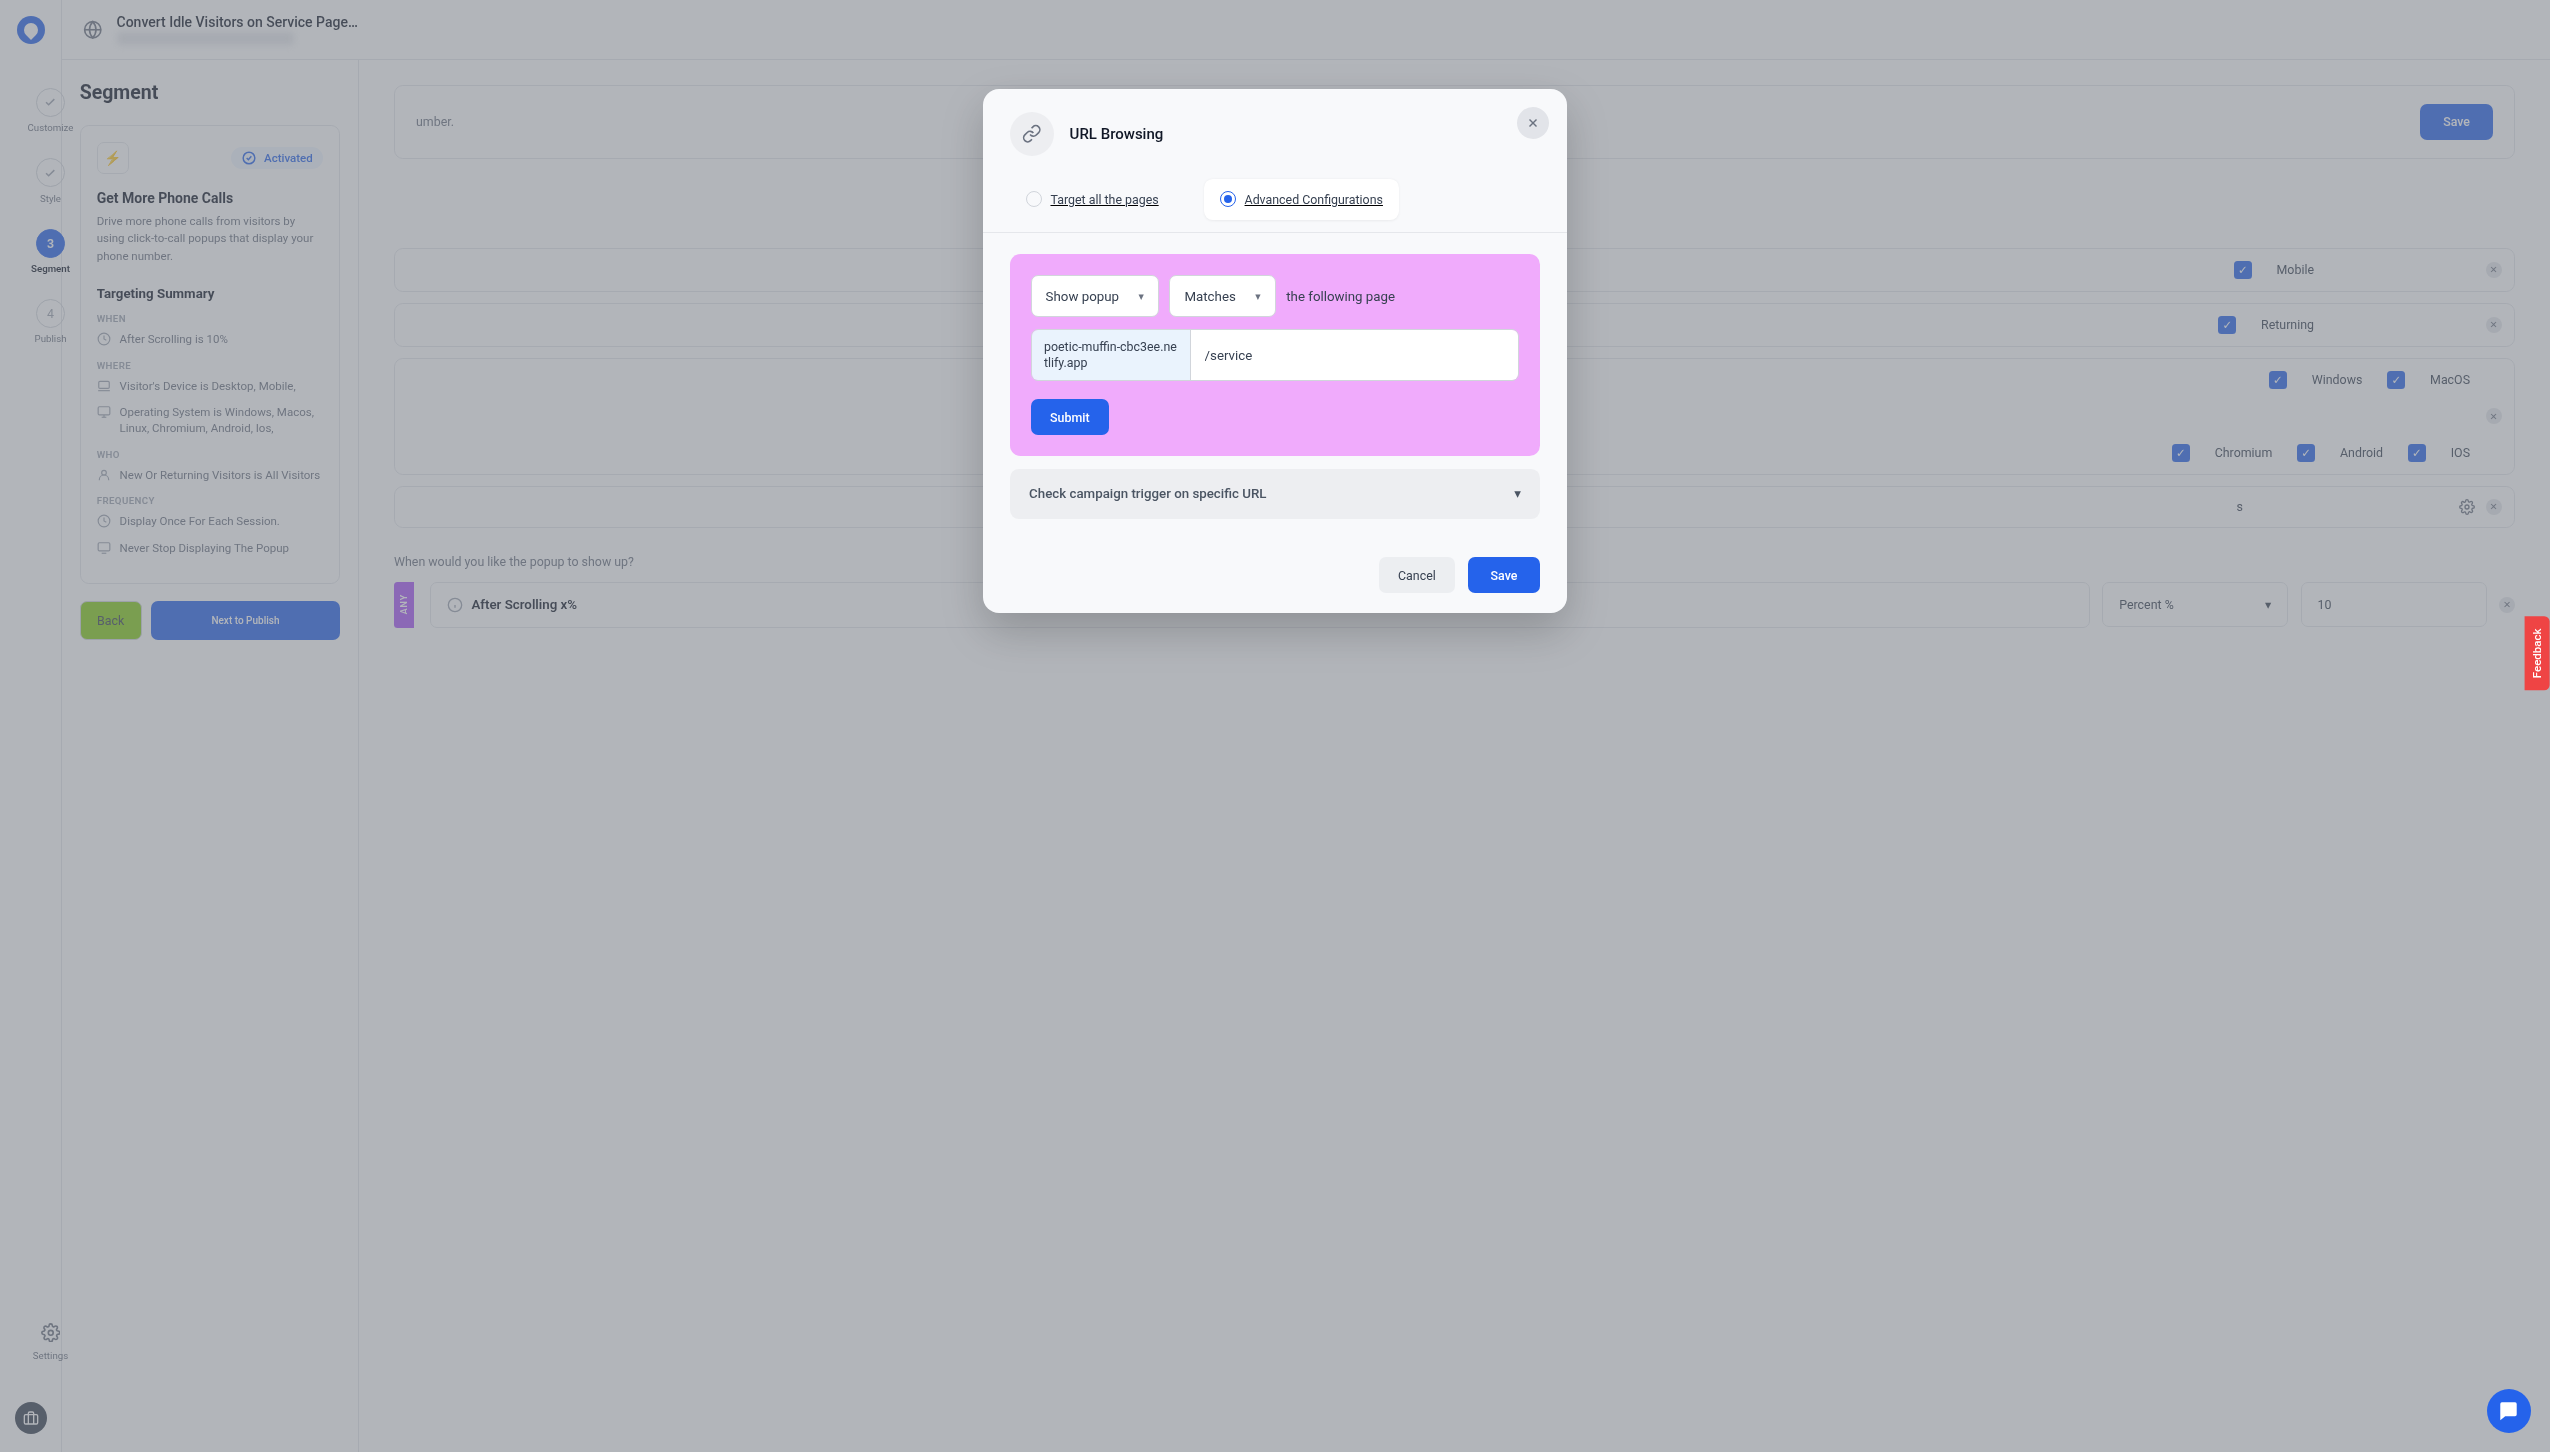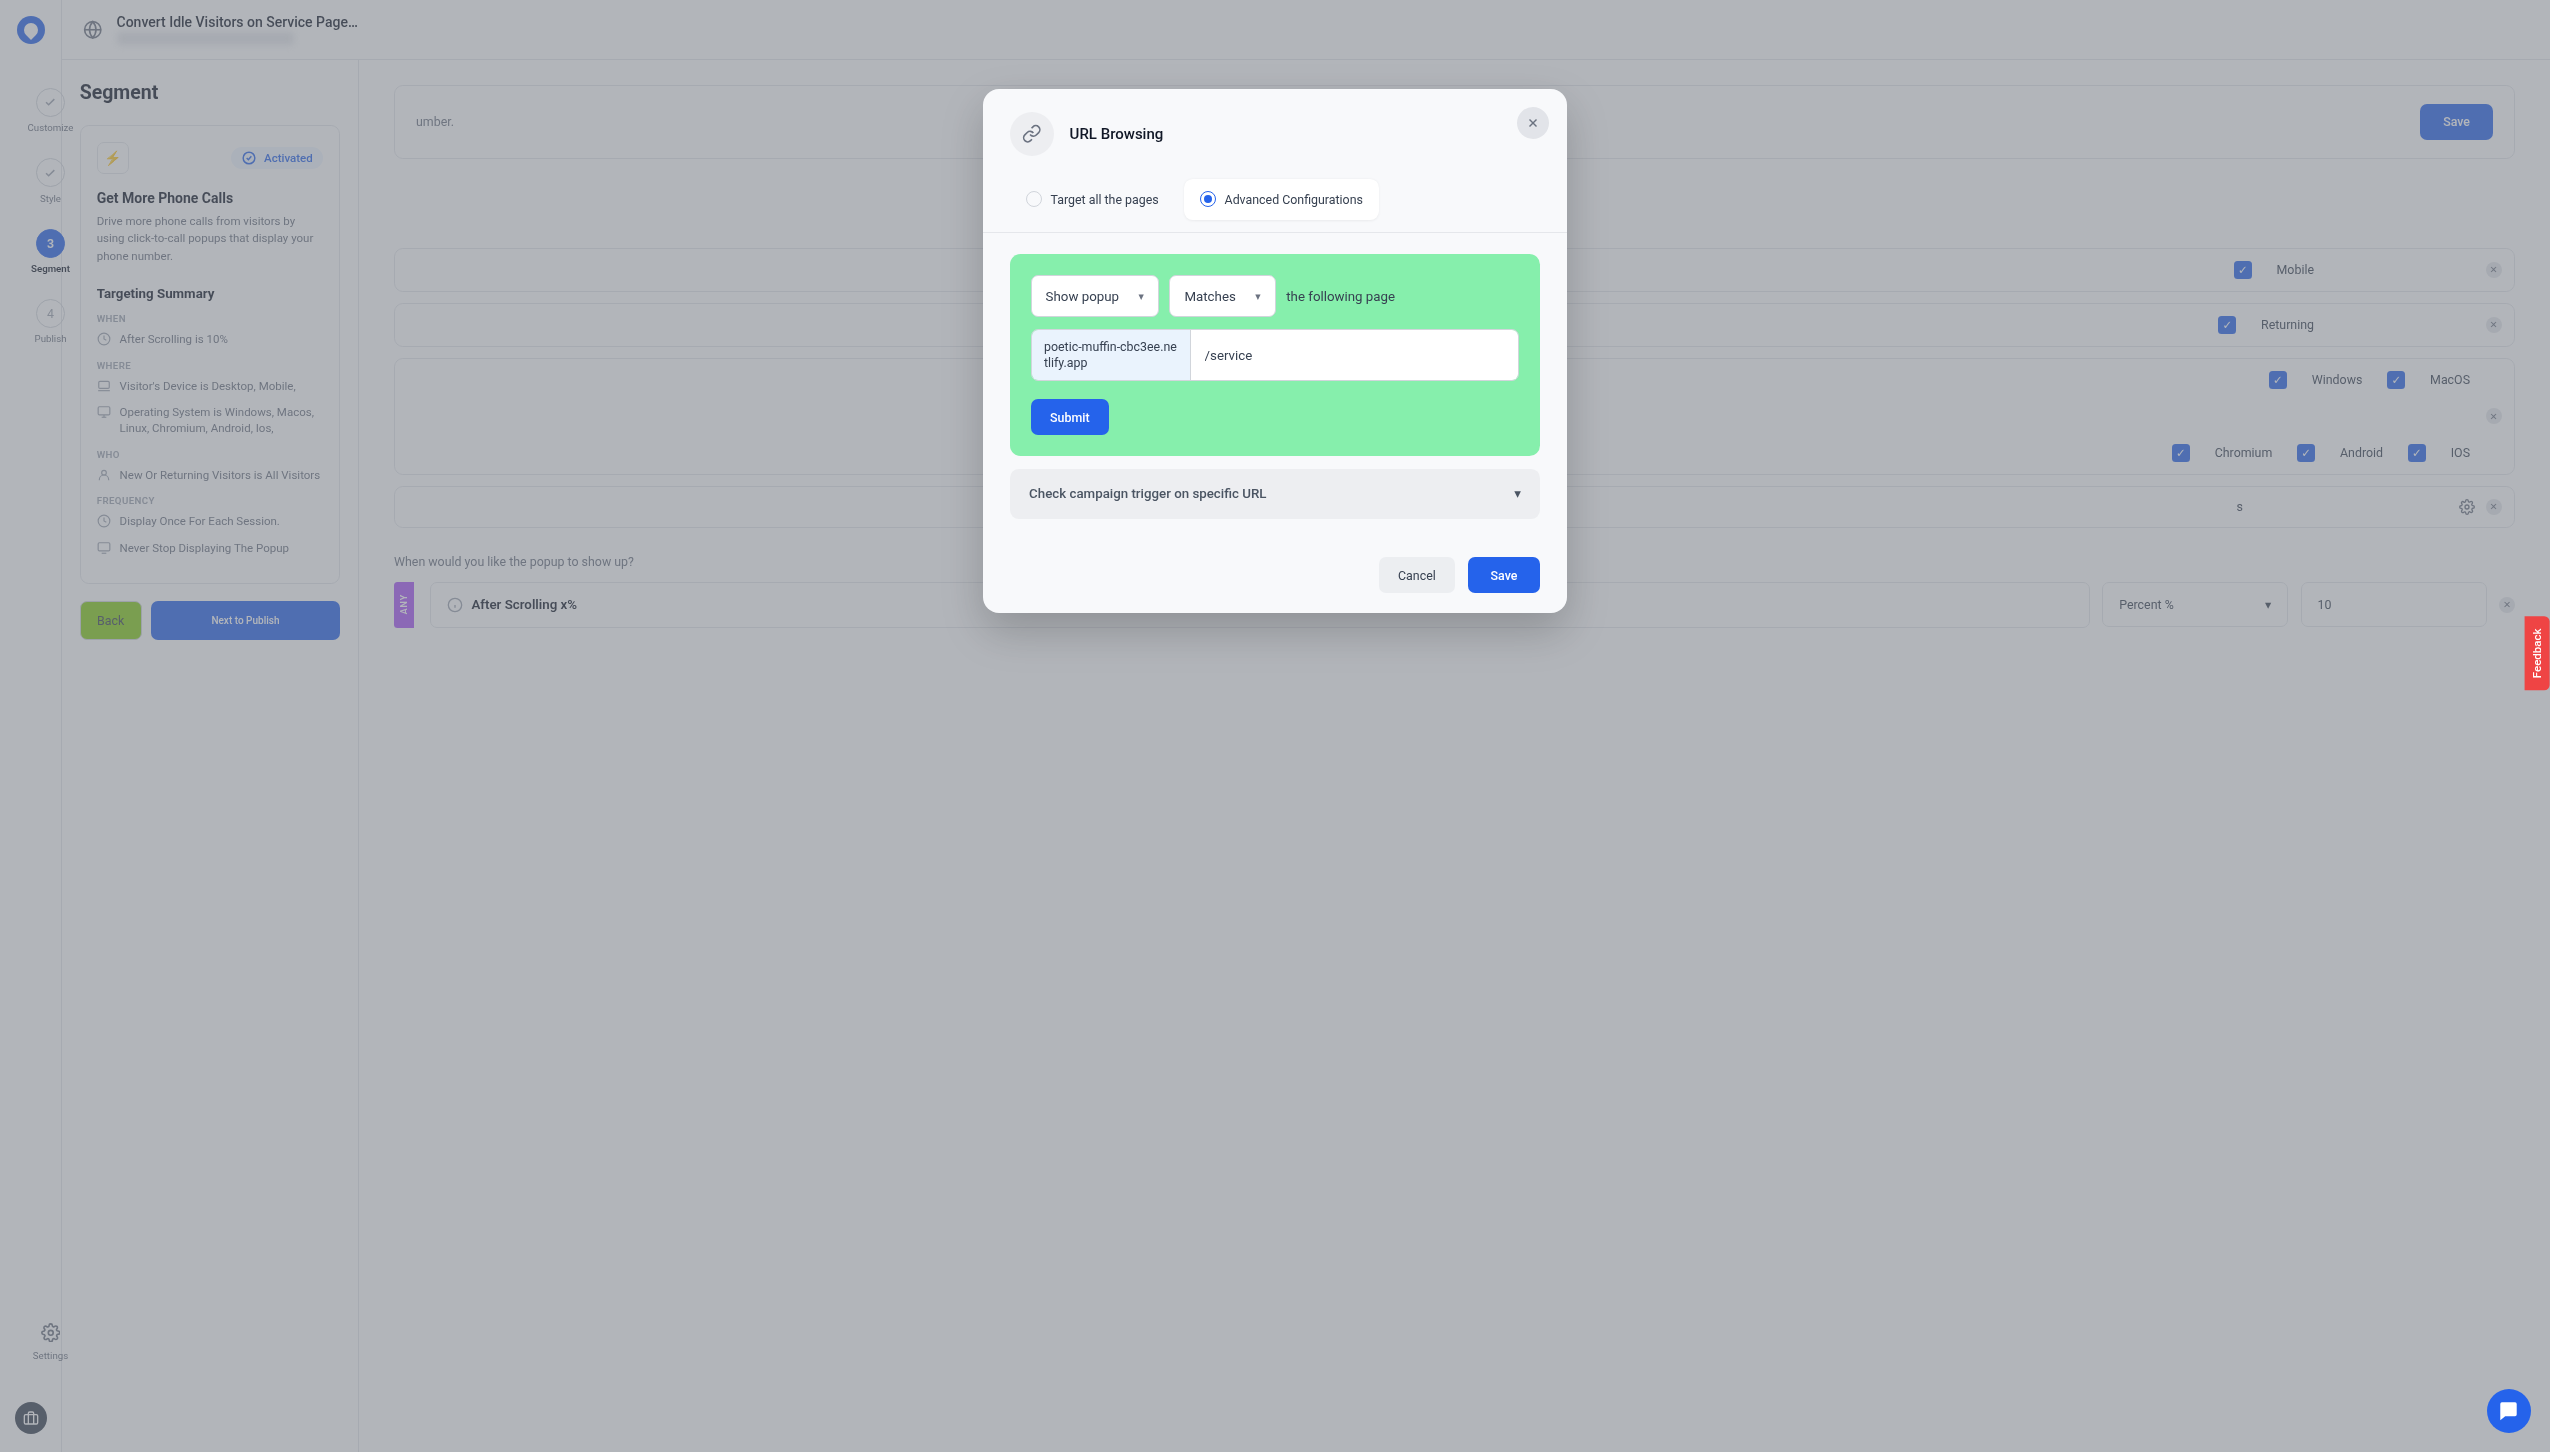--- a/index.html
+++ b/index.html
@@ -62,28 +62,28 @@
 .sel-box { border: 0.9px solid #e5e7eb; border-radius: 7px; padding: 14px 16px; font-size: 12.4px; color: #374151; display: flex; align-items: center; justify-content: space-between; gap: 17.7px; }
 .remove-circ { width: 16px; height: 16px; border-radius: 50%; background: #e5e7eb; display: flex; align-items: center; justify-content: center; font-size: 9.7px; color: #6b7280; }
 
 
 .overlay { position: fixed; inset: 0; background: rgba(115, 120, 130, 0.55); z-index: 100; display: flex; align-items: flex-start; justify-content: center; padding-top: 89px; }
 .modal { width: 584px; background: #f8f9fb; border-radius: 16px; overflow: hidden; box-shadow: 0 17.7px 44px rgba(0,0,0,0.2); }
 .modal-header { padding: 23px 26.6px; display: flex; align-items: center; gap: 16px; position: relative; }
 .modal-icon { width: 44px; height: 44px; background: #edeef1; border-radius: 50%; display: flex; align-items: center; justify-content: center; color: #6b7280; }
 .modal-title { font-size: 15px; font-weight: 500; color: #111827; }
 .close-btn { position: absolute; right: 17.7px; top: 17.7px; width: 32px; height: 32px; background: #e2e4e9; border-radius: 50%; display: flex; align-items: center; justify-content: center; color: #6b7280; cursor: pointer; font-size: 16px; }
-.tab-row { padding: 0 26.6px 12.4px; display: flex; gap: 9px; }
+.tab-row { padding: 0 26.6px 12.4px; display: flex; gap: 29px; text-decoration: underline; }
 .tab-opt { display: flex; align-items: center; gap: 8.9px; padding: 12.4px 16px; border-radius: 8.9px; cursor: pointer; font-size: 12.4px; color: #374151; }
 .tab-opt.active { background: #fff; box-shadow: 0 0.9px 2.7px rgba(0,0,0,0.06); }
 .radio { width: 16px; height: 16px; border: 1.8px solid #d1d5db; border-radius: 50%; display: flex; align-items: center; justify-content: center; }
 .radio.on { border-color: #2563eb; }
 .radio.on::after { content: ''; width: 8px; height: 8px; background: #2563eb; border-radius: 50%; }
 .modal-body { padding: 0 26.6px 17.7px; border-top: 0.9px solid #e5e7eb; max-height: 319px; overflow-y: auto; }
-.config-card { background: #86efac; border-radius: 10.6px; padding: 21px; margin-top: 21px; }
+.config-card { background: #f0abfc; border-radius: 10.6px; padding: 21px; margin-top: 21px; }
 .inline-row { display: flex; align-items: center; gap: 10.6px; flex-wrap: wrap; margin-bottom: 12.4px; }
 .sel { border: 0.9px solid #d1d5db; border-radius: 7px; padding: 12.4px 14px; font-size: 13.3px; color: #374151; display: flex; align-items: center; gap: 19.5px; cursor: pointer; background: #fff; }
 .sel .chev { font-size: 10.6px; color: #6b7280; }
 .follow-text { font-size: 13.3px; color: #374151; }
 .url-row { border: 0.9px solid #d1d5db; border-radius: 7px; display: flex; overflow: hidden; margin-bottom: 17.7px; }
 .url-prefix { background: #eaf3fd; padding: 8.9px 12.4px; font-size: 12.4px; color: #374151; border-right: 0.9px solid #d1d5db; max-width: 159px; word-break: break-all; line-height: 1.3; }
 .url-input { flex: 1; border: none; padding: 12.4px 14px; font-size: 13.3px; outline: none; color: #374151; }
 .submit-btn { background: #2563eb; color: #fff; border: none; border-radius: 7px; padding: 10.6px 19.5px; font-size: 12.4px; font-weight: 500; cursor: pointer; }
 .trigger-row { background: #edeef1; border-radius: 8.9px; padding: 17.7px 19.5px; margin-top: 12.4px; display: flex; align-items: center; justify-content: space-between; font-size: 13.3px; font-weight: 500; color: #4b5563; cursor: pointer; }
 .modal-footer { padding: 19.5px 26.6px; display: flex; justify-content: flex-end; gap: 12.4px; border-top: 0.9px solid transparent; }

